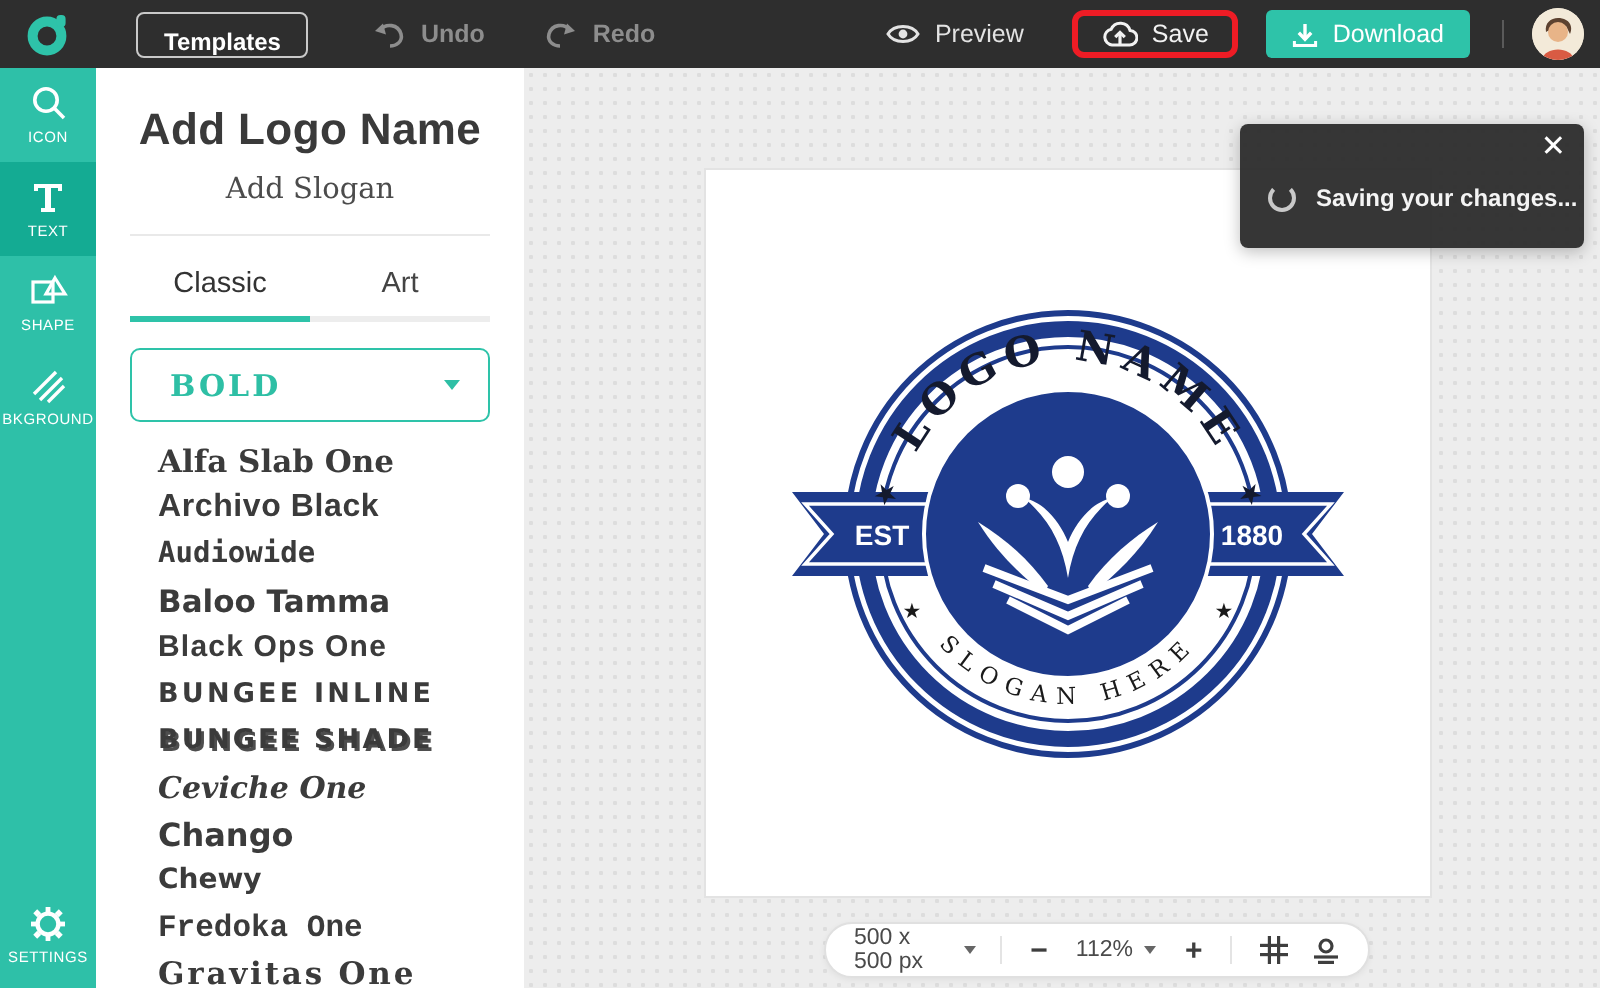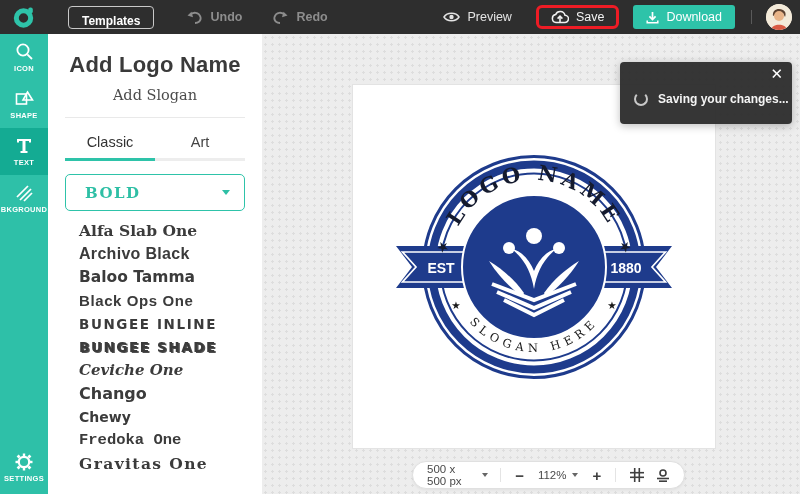--- a/index.html
+++ b/index.html
@@ -16,21 +16,21 @@
   .preview { display:flex; align-items:center; gap:7px; color:#e3e3e3; font-size:12.5px; cursor:pointer; }
   .save-wrap { margin-left:24px; border:3px solid #ee1c25; border-radius:6px; padding:2px 12px; display:flex; align-items:center; }
   .save-btn { display:flex; align-items:center; gap:7px; color:#f2f2f2; font-size:12.5px; cursor:pointer; background:none; border:none; }
   .dl-btn { margin-left:14px; height:24px; padding:0 13px; background:#2ec3a9; border:none; border-radius:3px; color:#fff; font-size:12.5px; display:flex; align-items:center; gap:7px; cursor:pointer; }
   .top-div { width:1px; height:14px; background:#5a5a5a; margin:0 14px 0 16px; }
   .avatar { width:26px; height:26px; border-radius:50%; overflow:hidden; background:#f3ead9; margin-right:8px; cursor:pointer; }
 
   
   .rail { position:absolute; left:0; top:34px; width:48px; height:460px; background:#2ec0a8; z-index:20; display:flex; flex-direction:column; }
   .rail-item { height:47px; display:flex; flex-direction:column; align-items:center; justify-content:center; gap:3px; color:#fff; cursor:pointer; }
-  .rail-item .lbl { font-size:7.5px; font-weight:bold; letter-spacing:.3px; }
+  .rail-item .lbl { font-size:7.5px; font-weight:normal; letter-spacing:.3px; }
   .rail-item.active { background:#14ab93; }
   .rail-spacer { flex:1; }
   .rail-settings { height:52px; }
 
   
   .panel { position:absolute; left:48px; top:34px; width:214px; height:460px; background:#ffffff; z-index:10; }
   .panel-title { margin-top:18px; text-align:center; font-size:22px; font-weight:bold; color:#3a3a3a; letter-spacing:.2px; }
   .panel-sub { margin-top:9px; text-align:center; font-family:"DejaVu Serif",serif; font-size:14.5px; color:#4c4c4c; }
   .panel-div { margin:14px 17px 0 17px; border-top:1px solid #e9e9e9; }
   .tabs { display:flex; margin:10px 17px 0 17px; }
@@ -149,32 +149,32 @@
   </div>
 
   <div class="rail">
     <div class="rail-item">
       <svg width="19" height="19" viewBox="0 0 19 19">
         <circle cx="8" cy="8" r="5.6" fill="none" stroke="#fff" stroke-width="1.8"></circle>
         <line x1="12.3" y1="12.3" x2="17" y2="17" stroke="#fff" stroke-width="1.8"></line>
       </svg>
       <span class="lbl">ICON</span>
     </div>
+    <div class="rail-item active">
+      <svg width="18" height="18" viewBox="0 0 18 18">
+        <path d="M2 2 H 16 V 5.5 H 14 V 4 H 10.5 V 14 H 12.5 V 16 H 5.5 V 14 H 7.5 V 4 H 4 V 5.5 H 2 Z" fill="#fff"></path>
+      </svg>
+      <span class="lbl">TEXT</span>
+    </div>
     <div class="rail-item">
       <svg width="19" height="18" viewBox="0 0 19 18">
         <rect x="1.5" y="4" width="10" height="10" fill="none" stroke="#fff" stroke-width="1.6"></rect>
         <path d="M12.5 2 L 17.5 10 L 8 10 Z" fill="none" stroke="#fff" stroke-width="1.6"></path>
       </svg>
       <span class="lbl">SHAPE</span>
-    </div>
-    <div class="rail-item active">
-      <svg width="18" height="18" viewBox="0 0 18 18">
-        <path d="M2 2 H 16 V 5.5 H 14 V 4 H 10.5 V 14 H 12.5 V 16 H 5.5 V 14 H 7.5 V 4 H 4 V 5.5 H 2 Z" fill="#fff"></path>
-      </svg>
-      <span class="lbl">TEXT</span>
     </div>
     <div class="rail-item">
       <svg width="18" height="18" viewBox="0 0 18 18">
         <line x1="2" y1="13" x2="13" y2="2" stroke="#fff" stroke-width="1.7"></line>
         <line x1="5" y1="16" x2="16" y2="5" stroke="#fff" stroke-width="1.7"></line>
         <line x1="9" y1="17" x2="17" y2="9" stroke="#fff" stroke-width="1.7"></line>
       </svg>
       <span class="lbl">BKGROUND</span>
     </div>
     <div class="rail-spacer"></div>
@@ -205,20 +205,21 @@
       <div class="tab active">Classic</div>
       <div class="tab">Art</div>
     </div>
     <div class="weight-dd">
       <span class="val">BOLD</span>
       <span class="caret"></span>
     </div>
     <ul class="fontlist">
       <li class="f-alfa">Alfa Slab One</li>
       <li class="f-archivo">Archivo Black</li>
+      <li class="f-audiowide">Audiowide</li>
       <li class="f-baloo">Baloo Tamma</li>
       <li class="f-blackops">Black Ops One</li>
       <li class="f-bungee-inline">BUNGEE INLINE</li>
       <li class="f-bungee-shade">BUNGEE SHADE</li>
       <li class="f-ceviche">Ceviche One</li>
       <li class="f-chango">Chango</li>
       <li class="f-chewy">Chewy</li>
       <li class="f-fredoka">Fredoka One</li>
       <li class="f-gravitas">Gravitas One</li>
     </ul>

